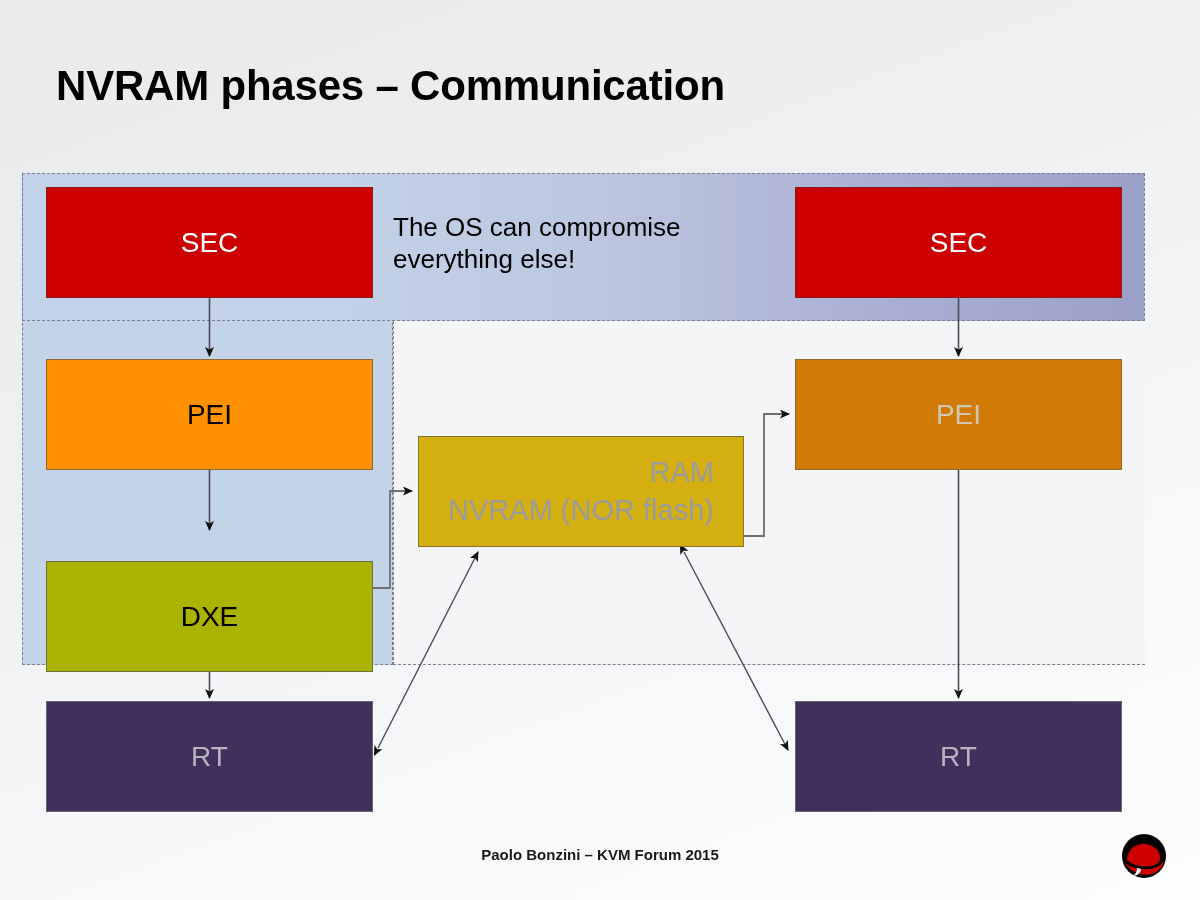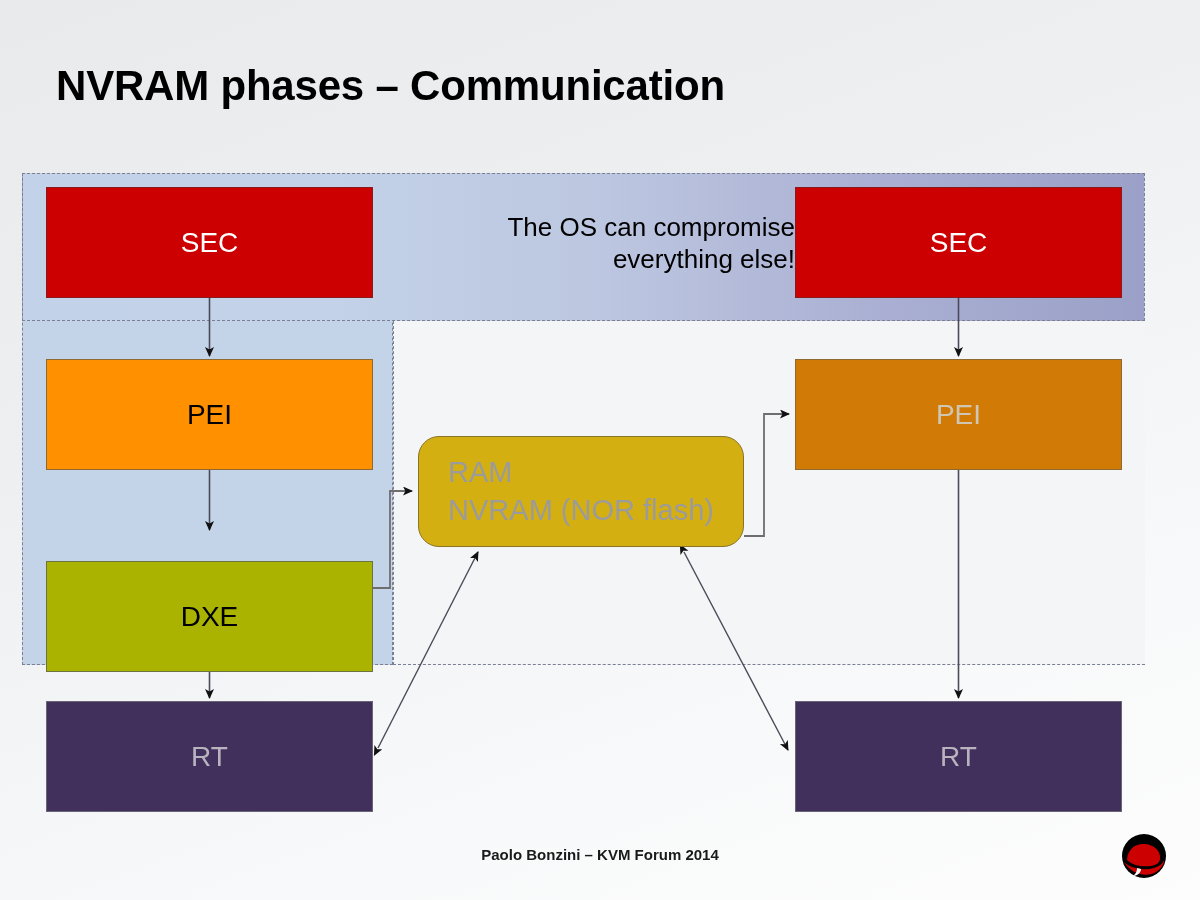--- a/index.html
+++ b/index.html
@@ -84,21 +84,21 @@
   }
 
   
   .box {
     position: absolute;
     box-sizing: border-box;
     border: 1px solid #555555;
     display: flex;
     align-items: center;
     justify-content: center;
-    text-align: left;
+    text-align: right;
     font-size: 28px;
     line-height: 1.12;
     white-space: nowrap;
   }
   .box .box-label { display: block; }
 
   #box-sec-left   { left: 46px;  top: 187px; width: 327px; height: 111px;
                     background: #cc0000; color: #ffffff; border-color: #8a1a1a; }
   #box-pei-left   { left: 46px;  top: 359px; width: 327px; height: 111px;
                     background: #ff9000; color: #000000; border-color: #8f6a30; }
@@ -113,34 +113,33 @@
                     background: #d27a06; color: #cfc6b4; border-color: #8f6a30; }
   #box-rt-right   { left: 795px; top: 701px; width: 327px; height: 111px;
                     background: #42305c; color: #b9b3bf; border-color: #6b6376; }
 
   #box-ram {
     left: 418px; top: 436px; width: 326px; height: 111px;
     background: #d4af12; border-color: #8a7428;
     color: #9b9b9b;
     font-size: 29px;
     overflow: visible;
-    border-radius: 21px;
   }
   #box-ram .box-label {
     white-space: pre;
     line-height: 1.3;
   }
 
   
   #callout-text {
     position: absolute;
     left: 393px;
     top: 212px;
     width: 402px;
-    text-align: right;
+    text-align: left;
     font-size: 26px;
     line-height: 1.22;
     color: #000000;
     white-space: pre-line;
   }
 
   
   #footer-credit {
     position: absolute;
     left: 0;
@@ -249,21 +248,21 @@
   </div>
 
   <div class="box" id="box-pei-right">
     <span class="box-label">PEI</span>
   </div>
 
   <div class="box" id="box-rt-right">
     <span class="box-label">RT</span>
   </div>
 
-  <div id="footer-credit">Paolo Bonzini – KVM Forum 2014</div>
+  <div id="footer-credit">Paolo Bonzini – KVM Forum 2015</div>
 
   <svg id="redhat-logo" viewBox="0 0 62 52" xmlns="http://www.w3.org/2000/svg">
     <circle cx="31" cy="24" r="22" fill="#000000"></circle>
     <path d="M14 28 C14 18 22 11 32 12 C41 13 46 18 47 24
              C48 30 44 33 38 34 C30 35 20 34 14 28 Z" fill="#cc0000"></path>
     <path d="M11 30 C17 36 30 39 41 36 C47 34 50 31 51 28
              C51 33 47 39 39 42 C28 45 16 39 11 30 Z" fill="#cc0000"></path>
     <path d="M24 36 C24 39 23 42 20 44 C24 44 28 41 28 37 Z" fill="#ffffff"></path>
   </svg>
 

